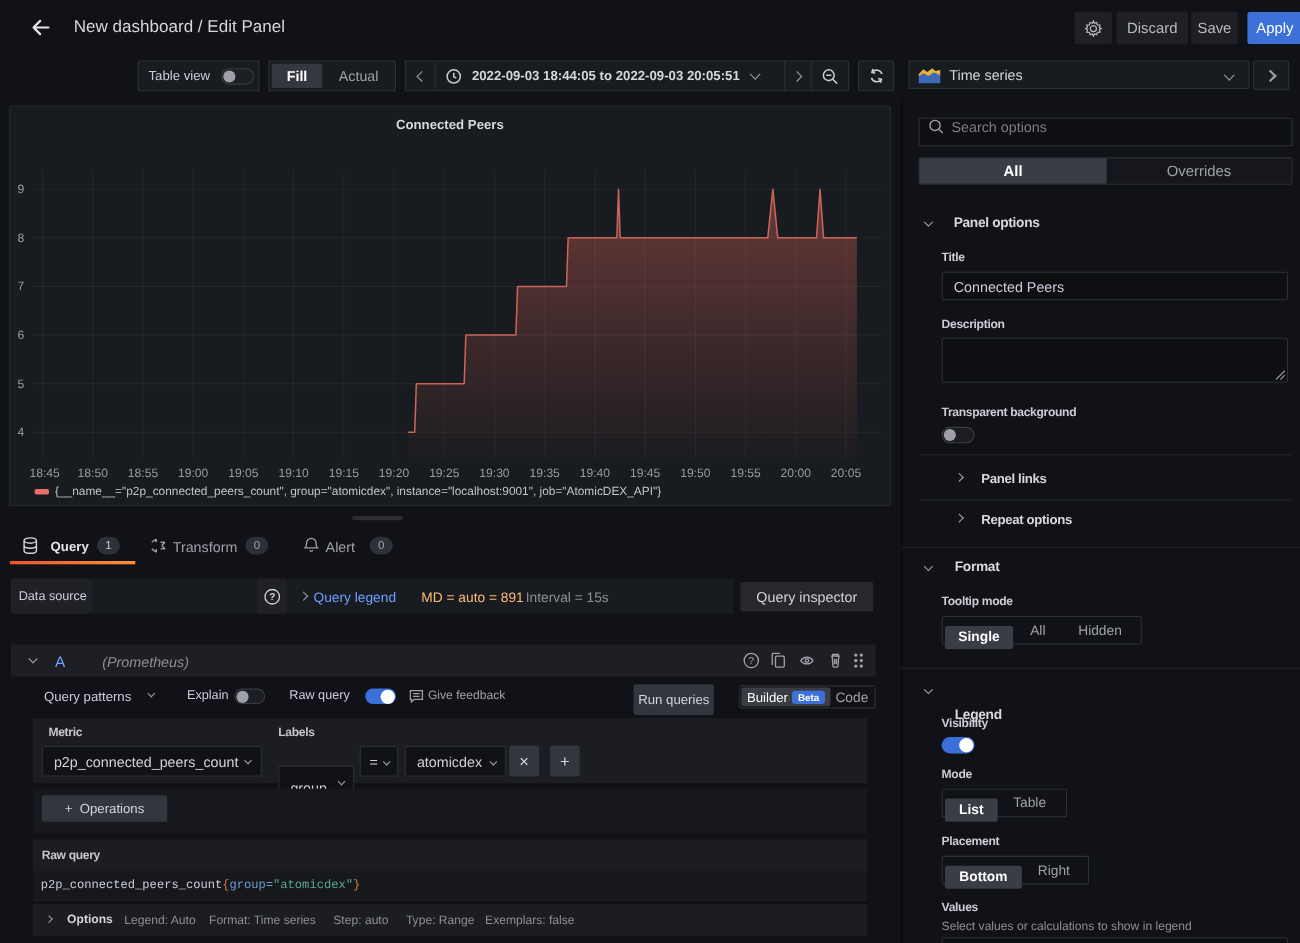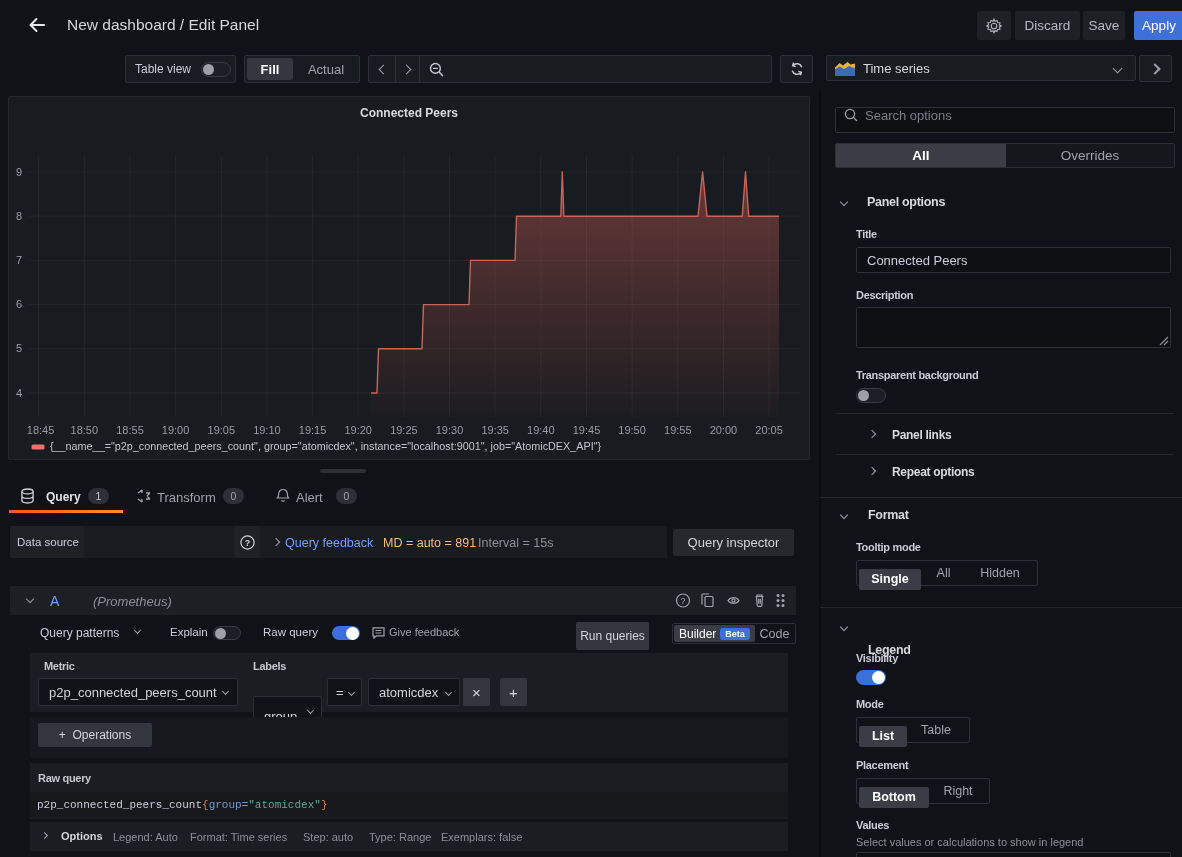--- a/index.html
+++ b/index.html
@@ -50,20 +50,28 @@
   <span class="toggle-off" style="left:75px;top:6px;"></span>
 </div>
 <div class="tbx" style="left:244px;top:55px;width:116px;">
   <div class="seg-sel" style="width:46px;height:22px;margin-left:2px;font-size:13px;">Fill</div>
   <div style="flex:1;text-align:center;font-size:13px;color:#9fa1a8;">Actual</div>
 </div>
 <div class="tbx" style="left:368px;top:55px;width:404px;padding:0;">
   <div style="width:27px;height:100%;border-right:1px solid #2d2f36;display:flex;align-items:center;justify-content:center;">
       <span class="chev chev-l" style="margin-left:3px;"></span>
     </div>
+  <div style="flex:1;height:100%;display:flex;align-items:center;border-right:1px solid #2d2f36;">
+    <svg style="margin-left:9px;" width="15" height="15" viewBox="0 0 15 15">
+        <circle cx="7.5" cy="7.5" r="6" fill="none" stroke="#c9cad1" stroke-width="1.4"></circle>
+        <path d="M7.5 4.2 V7.8 L9.8 9" stroke="#c9cad1" stroke-width="1.4" fill="none"></path>
+      </svg>
+    <span style="margin-left:9px;font-size:12px;font-weight:700;color:#d6d7db;white-space:nowrap;">2022-09-03 18:44:05 to 2022-09-03 20:05:51</span>
+    <span class="chev chev-d" style="margin-left:10px;margin-top:-3px;"></span>
+  </div>
   <div style="width:24px;height:100%;border-right:1px solid #2d2f36;display:flex;align-items:center;justify-content:center;">
       <span class="chev chev-r" style="margin-right:3px;"></span>
     </div>
   <div style="width:33px;height:100%;display:flex;align-items:center;justify-content:center;">
     <svg width="15" height="15" viewBox="0 0 15 15">
         <circle cx="6.4" cy="6.4" r="4.9" fill="none" stroke="#c9cad1" stroke-width="1.4"></circle>
         <path d="M10 10 L14 14 M4 6.4 H8.8" stroke="#c9cad1" stroke-width="1.4"></path>
       </svg>
   </div>
 </div>
@@ -190,21 +198,21 @@
   <div class="abs" style="left:0;top:0;width:74px;height:32px;background:#202127;border-radius:2px;display:flex;align-items:center;">
     <span style="margin-left:7px;font-size:11.5px;font-weight:500;color:#ccccdc;white-space:nowrap;">Data source</span>
   </div>
   <div class="abs" style="left:224px;top:0;width:26px;height:32px;background:#202127;border-radius:2px;display:flex;align-items:center;justify-content:center;">
     <svg width="15" height="15" viewBox="0 0 15 15">
         <circle cx="7.5" cy="7.5" r="6.6" fill="none" stroke="#d2d3d8" stroke-width="1.2"></circle>
         <text x="7.5" y="10.6" font-size="9" fill="#d2d3d8" text-anchor="middle" font-weight="bold">?</text>
       </svg>
   </div>
   <span class="chev chev-r" style="position:absolute;left:263px;top:13px;width:6px;height:6px;"></span>
-  <span class="abs" style="left:275px;top:10px;font-size:12.5px;font-weight:500;color:#6e9fff;">Query feedback</span>
+  <span class="abs" style="left:275px;top:10px;font-size:12.5px;font-weight:500;color:#6e9fff;">Query legend</span>
   <span class="abs" style="left:373px;top:10px;font-size:12.5px;color:#fdba74;white-space:nowrap;">MD = auto = 891</span>
   <span class="abs" style="left:468px;top:10px;font-size:12.5px;color:#8e8f96;white-space:nowrap;">Interval = 15s</span>
   <div class="abs" style="left:663px;top:3px;width:121px;height:27px;background:#26282e;border-radius:2px;display:flex;align-items:center;justify-content:center;font-size:13px;font-weight:500;color:#d2d3d8;">Query inspector</div>
 </div>
 
 <div class="abs" style="left:10px;top:586px;width:786px;height:29px;background:#1d1f24;">
   <span class="chev chev-d" style="position:absolute;left:17px;top:10px;width:6px;height:6px;"></span>
   <span class="abs" style="left:40px;top:7px;font-size:14px;font-weight:500;color:#6e9fff;">A</span>
   <span class="abs" style="left:83px;top:8px;font-size:13px;font-style:italic;color:#8e8f96;">(Prometheus)</span>
   <svg class="abs" style="left:665px;top:6px;" width="115" height="17" viewBox="0 0 115 17">

